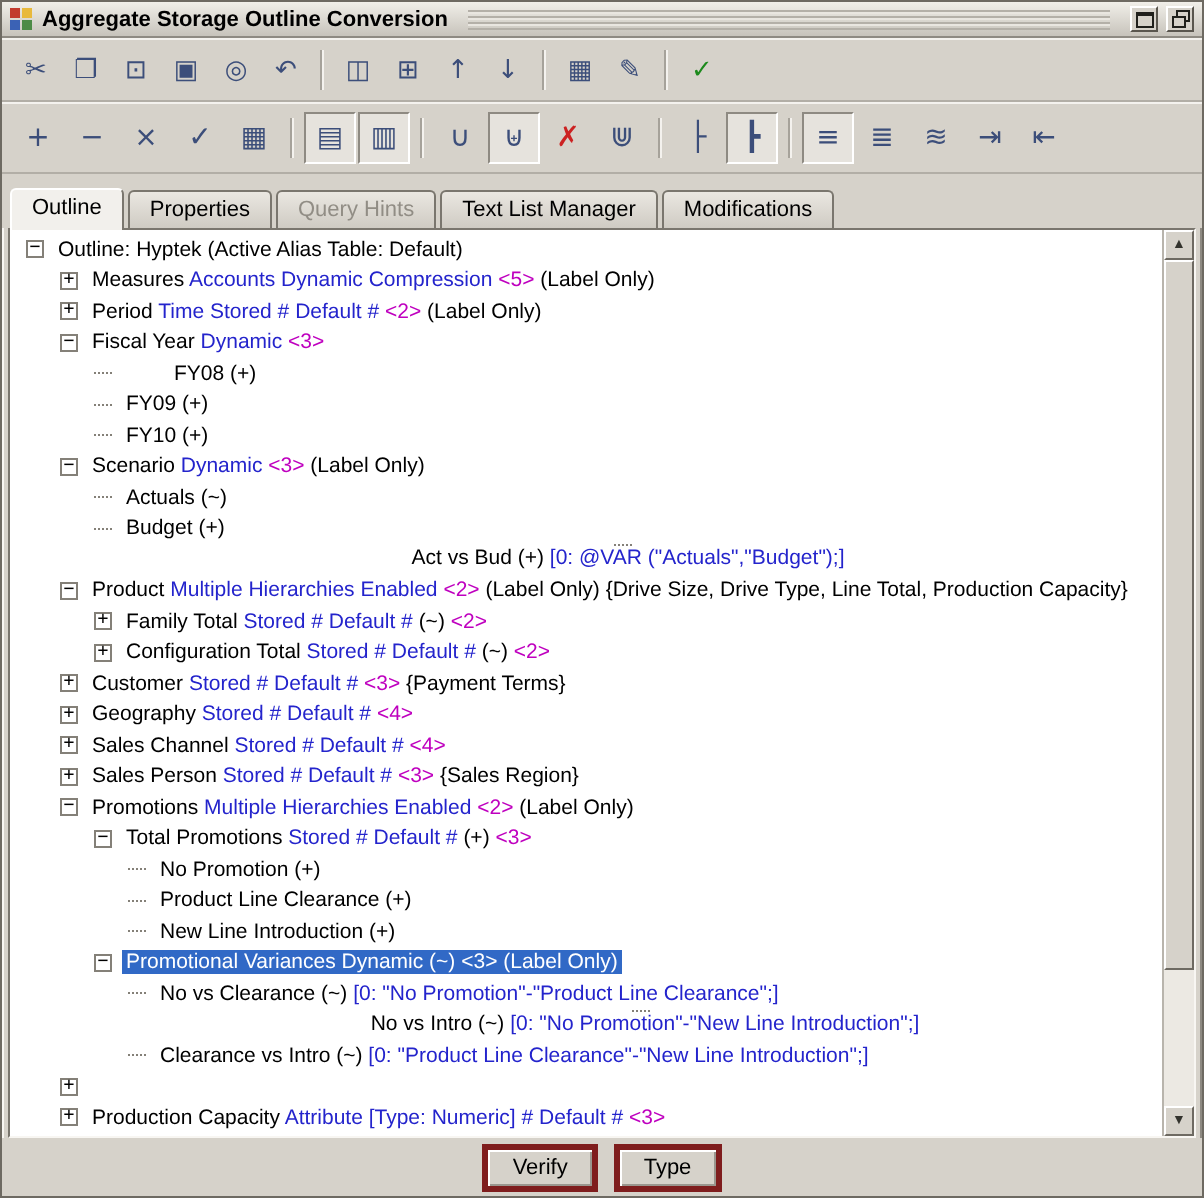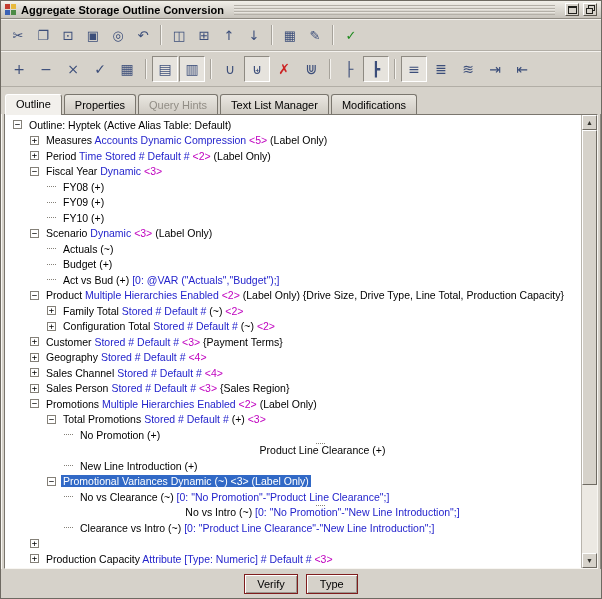--- a/index.html
+++ b/index.html
@@ -42,21 +42,21 @@
   }
   .row2 .tbtn { width: 26px; height: 26px; font-size: 14px; }
   .tbtn.pressed { border-color: #8e8a82 #ffffff #ffffff #8e8a82; background: #e6e3dd; }
   .glyph { pointer-events: none; }
   .c-green { color: var(--verify-green); font-weight: bold; }
   .c-red { color: var(--delete-red); font-weight: bold; }
   .tsep { width: 2px; height: 20px; margin: 0 4px; flex: none;
     border-left: 1px solid #a6a29a; border-right: 1px solid #f4f2ee; }
 
   
-  .tabstrip { flex: none; display: flex; padding: 7px 4px 0 4px; background: var(--chrome); }
+  .tabstrip { flex: none; display: flex; align-items: flex-end; padding: 7px 4px 0 4px; background: var(--chrome); }
   .tab {
     padding: 3px 10px; margin-right: 2px; font-size: 11px; color: #000;
     background: linear-gradient(#eae7e1, #cfcbc3);
     border: 1px solid #7a766e; border-bottom: none; border-radius: 3px 3px 0 0;
     position: relative; z-index: 1; cursor: default; font-family: "Liberation Sans", sans-serif;
   }
   .tab.active { background: #f2f0ec; padding-bottom: 5px; margin-bottom: -1px; z-index: 3;
     border-color: #fff #7a766e #f2f0ec #fff; }
   .tab.disabled { color: #918d85; }
 
@@ -89,21 +89,21 @@
     border: 1px solid; border-color: #fff #6e6a62 #6e6a62 #fff; }
   .strack { flex: 1; position: relative; }
   .sthumb { position: absolute; left: 0; right: 0; top: 0; height: 84%;
     background: var(--chrome); border: 1px solid; border-color: #fff #6e6a62 #6e6a62 #fff; }
 
   
   .footer { flex: none; height: 29px; display: flex; align-items: center; justify-content: center;
     gap: 8px; background: var(--chrome); }
   .btn {
     min-width: 52px; padding: 3px 12px; font-size: 11px; color: #000;
-    background: var(--chrome); border: 1px solid #7f1d1d;
+    background: var(--chrome); border: 3px solid #7f1d1d;
     box-shadow: inset 1px 1px 0 #fff, inset -1px -1px 0 #9a968e;
     font-family: "Liberation Sans", sans-serif; cursor: default;
   }
 </style>
 </head>
 <body>
 
 <div class="window">
 
   <div class="titlebar">
@@ -259,21 +259,21 @@
           <span class="row-label"><span class="sk">Measures </span><span class="sb">Accounts Dynamic  Compression </span><span class="sm">&lt;5&gt;</span><span class="sk"> (Label Only)</span></span>
         </div>
         <div class="tree-row" style="padding-left: 21px;">
           <span class="expander">+</span>
           <span class="row-label"><span class="sk">Period </span><span class="sb">Time Stored # Default # </span><span class="sm">&lt;2&gt;</span><span class="sk"> (Label Only)</span></span>
         </div>
         <div class="tree-row" style="padding-left: 21px;">
           <span class="expander">−</span>
           <span class="row-label"><span class="sk">Fiscal Year </span><span class="sb">Dynamic </span><span class="sm">&lt;3&gt;</span></span>
         </div>
-        <div class="tree-row" style="padding-left: 38px;">
+        <div class="tree-row" style="padding-left: 38px; gap: 24px;">
           <span class="leaf-dash"></span>
           <span class="row-label"><span class="sk">FY08 (+)</span></span>
         </div>
         <div class="tree-row" style="padding-left: 38px;">
           <span class="leaf-dash"></span>
           <span class="row-label"><span class="sk">FY09 (+)</span></span>
         </div>
         <div class="tree-row" style="padding-left: 38px;">
           <span class="leaf-dash"></span>
           <span class="row-label"><span class="sk">FY10 (+)</span></span>
@@ -283,21 +283,21 @@
           <span class="row-label"><span class="sk">Scenario </span><span class="sb">Dynamic </span><span class="sm">&lt;3&gt;</span><span class="sk"> (Label Only)</span></span>
         </div>
         <div class="tree-row" style="padding-left: 38px;">
           <span class="leaf-dash"></span>
           <span class="row-label"><span class="sk">Actuals (~)</span></span>
         </div>
         <div class="tree-row" style="padding-left: 38px;">
           <span class="leaf-dash"></span>
           <span class="row-label"><span class="sk">Budget (+)</span></span>
         </div>
-        <div class="tree-row" style="padding-left: 38px;">
+        <div class="tree-row" style="padding-left: 38px; flex-direction: column;">
           <span class="leaf-dash"></span>
           <span class="row-label"><span class="sk">Act vs Bud (+) </span><span class="sb">[0: @VAR ("Actuals","Budget");]</span></span>
         </div>
         <div class="tree-row" style="padding-left: 21px;">
           <span class="expander">−</span>
           <span class="row-label"><span class="sk">Product </span><span class="sb">Multiple Hierarchies Enabled </span><span class="sm">&lt;2&gt;</span><span class="sk"> (Label Only) {Drive Size, Drive Type, Line Total, Production Capacity}</span></span>
         </div>
         <div class="tree-row" style="padding-left: 38px;">
           <span class="expander">+</span>
           <span class="row-label"><span class="sk">Family Total </span><span class="sb">Stored # Default # </span><span class="sk">(~) </span><span class="sm">&lt;2&gt;</span></span>
@@ -327,21 +327,21 @@
           <span class="row-label"><span class="sk">Promotions </span><span class="sb">Multiple Hierarchies Enabled </span><span class="sm">&lt;2&gt;</span><span class="sk"> (Label Only)</span></span>
         </div>
         <div class="tree-row" style="padding-left: 38px;">
           <span class="expander">−</span>
           <span class="row-label"><span class="sk">Total Promotions </span><span class="sb">Stored # Default # </span><span class="sk">(+) </span><span class="sm">&lt;3&gt;</span></span>
         </div>
         <div class="tree-row" style="padding-left: 55px;">
           <span class="leaf-dash"></span>
           <span class="row-label"><span class="sk">No Promotion (+)</span></span>
         </div>
-        <div class="tree-row" style="padding-left: 55px; flex-direction: column;">
+        <div class="tree-row" style="padding-left: 55px;">
           <span class="leaf-dash"></span>
           <span class="row-label"><span class="sk">Product Line Clearance (+)</span></span>
         </div>
         <div class="tree-row" style="padding-left: 55px;">
           <span class="leaf-dash"></span>
           <span class="row-label"><span class="sk">New Line Introduction (+)</span></span>
         </div>
         <div class="tree-row selected" style="padding-left: 38px;">
           <span class="expander">−</span>
           <span class="row-label"><span class="sk">Promotional Variances </span><span class="sb">Dynamic </span><span class="sk"> (~) </span><span class="sm">&lt;3&gt;</span><span class="sk"> (Label Only)</span></span>

